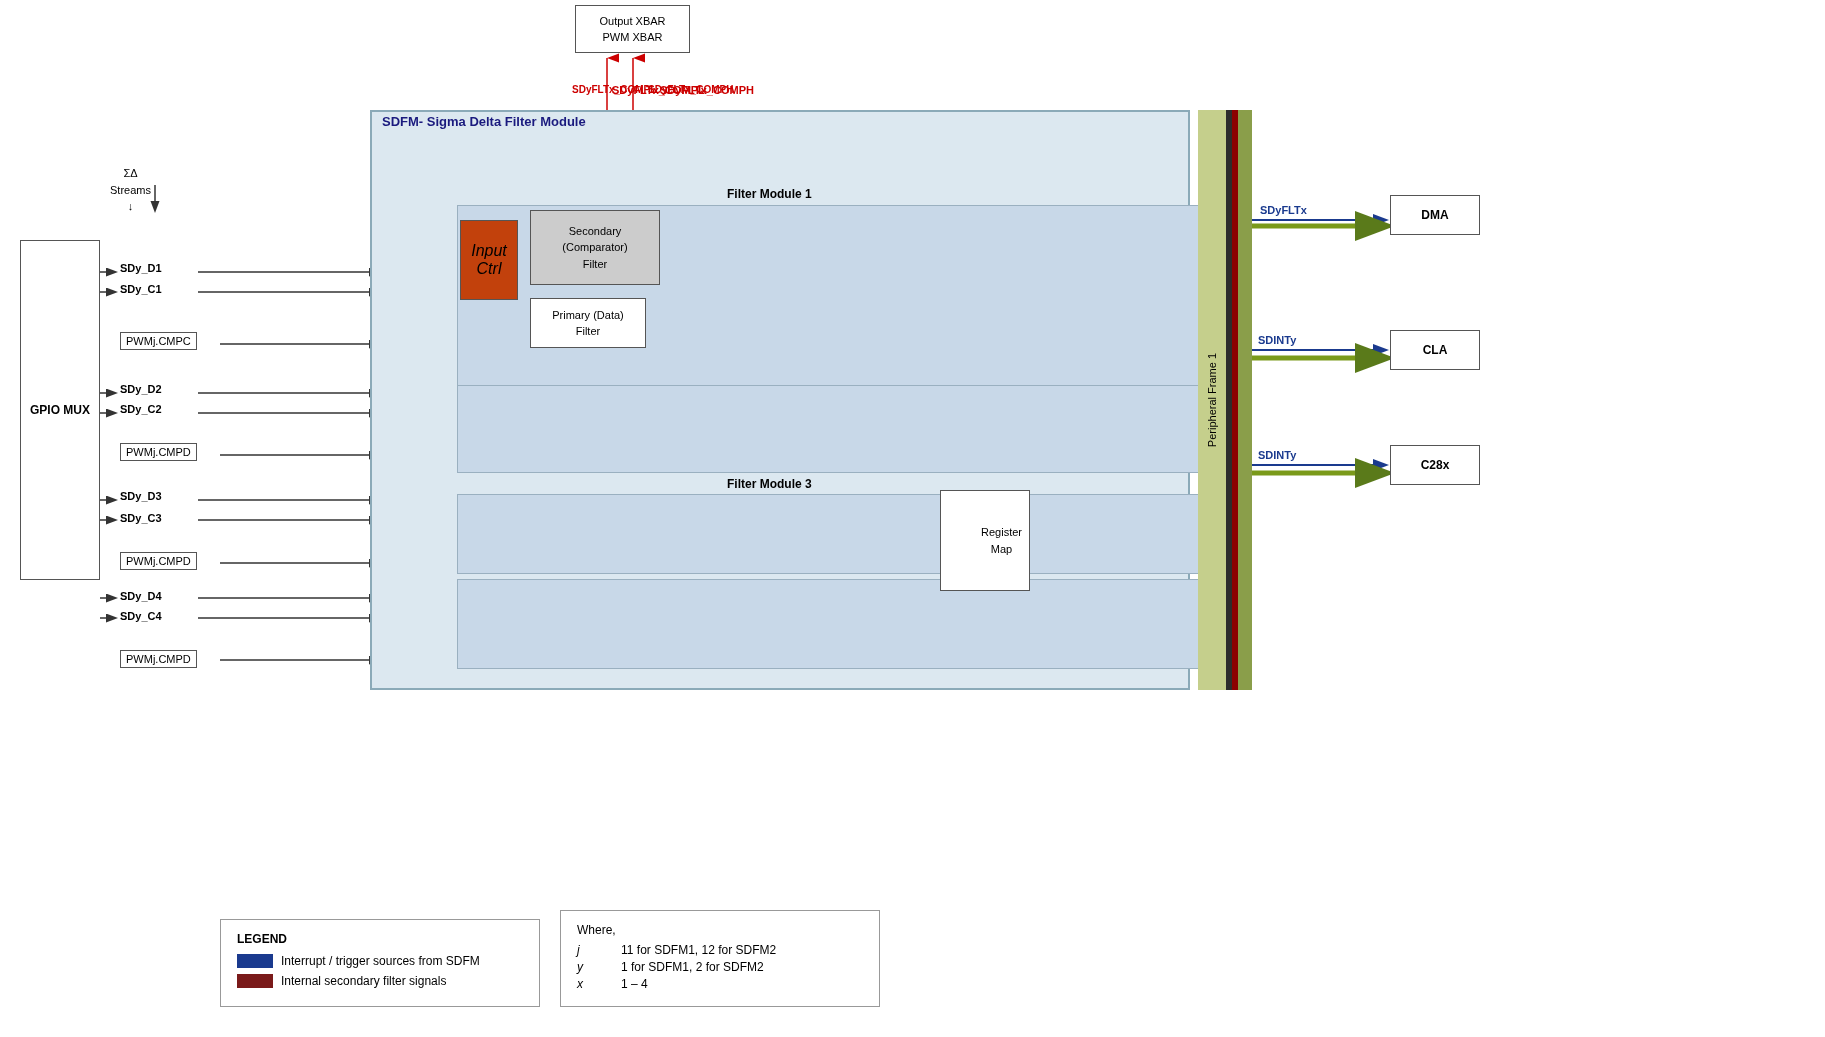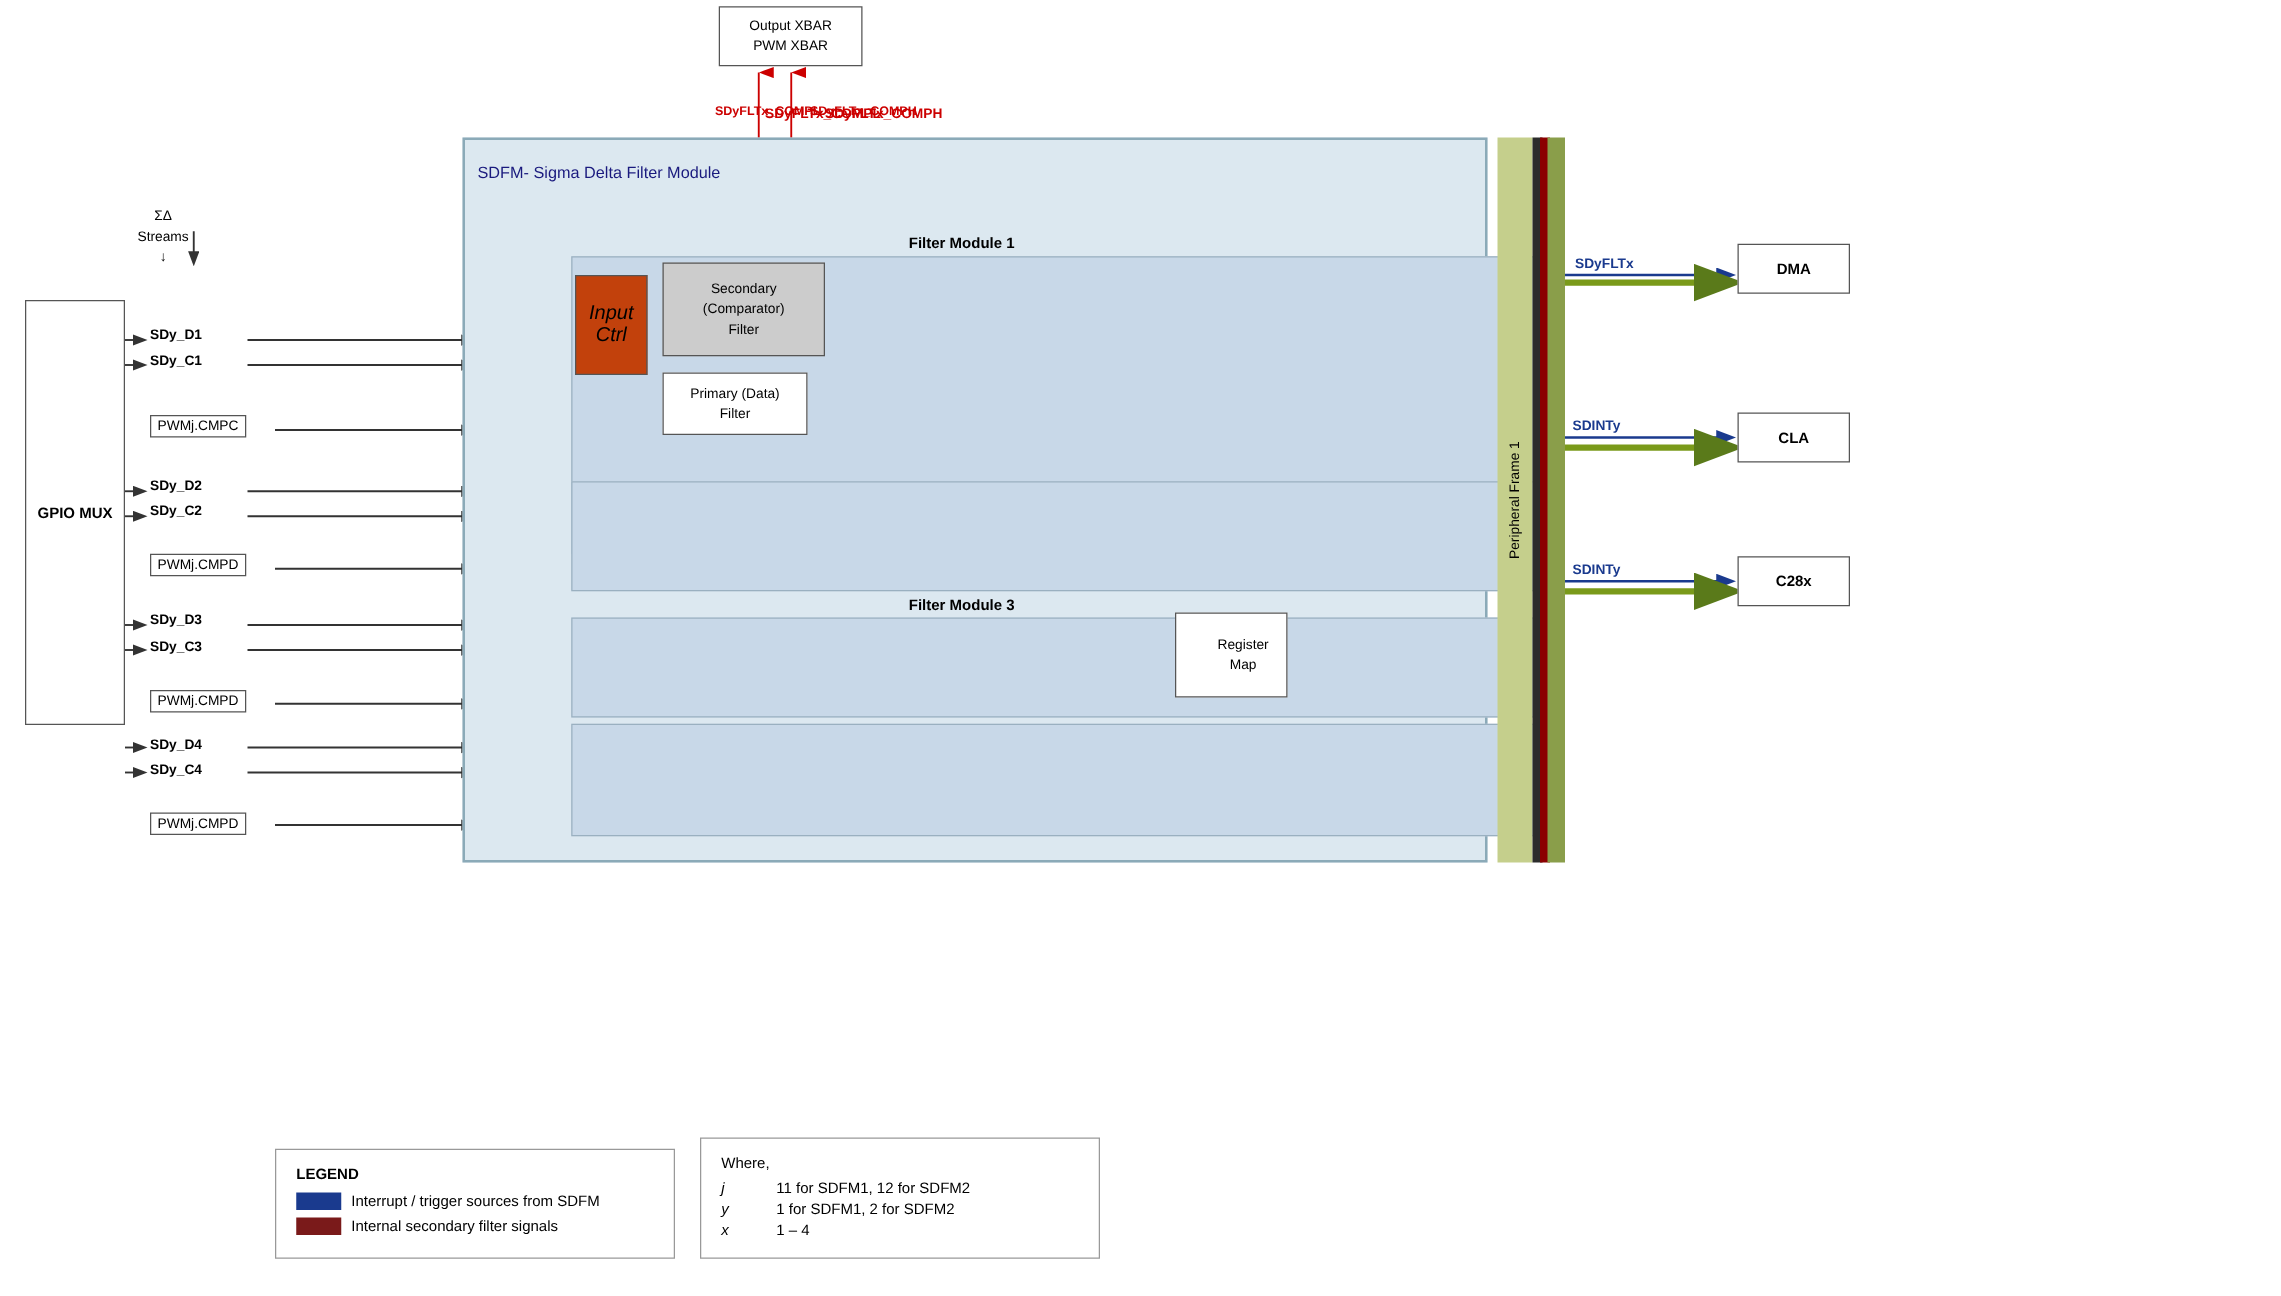--- a/index.html
+++ b/index.html
@@ -74,23 +74,23 @@
       position: absolute;
       top: 110px;
       left: 370px;
       width: 820px;
       height: 580px;
       background: #dce8f0;
       border: 2px solid #8baab8;
     }
     .sdfm-label {
       position: absolute;
-      top: 18px;
+      top: 2px;
       left: 10px;
-      font-weight: normal;
+      font-weight: bold;
       font-size: 13px;
       color: #1a1a7e;
     }
 
     
     .gpio-box {
       position: absolute;
       top: 240px;
       left: 20px;
       width: 80px;
@@ -184,25 +184,26 @@
       font-size: 11px;
       text-align: center;
     }
 
     
     .register-map-box {
       position: absolute;
       top: 490px;
       left: 940px;
       width: 90px;
-      height: 68px;
-      border: 1.5px solid #555;
-      background: #fff;
-      display: flex;
-      align-items: center;
+      height: 101px;
+      border: 1.5px solid #555;
+      background: #fff;
+      display: flex;
+      align-items: center;
+      justify-content: center;
       font-size: 11px;
       text-align: center;
       padding-left: 33px;
     }
 
     
     .comparator-box {
       position: absolute;
       top: 122px;
       left: 584px;

